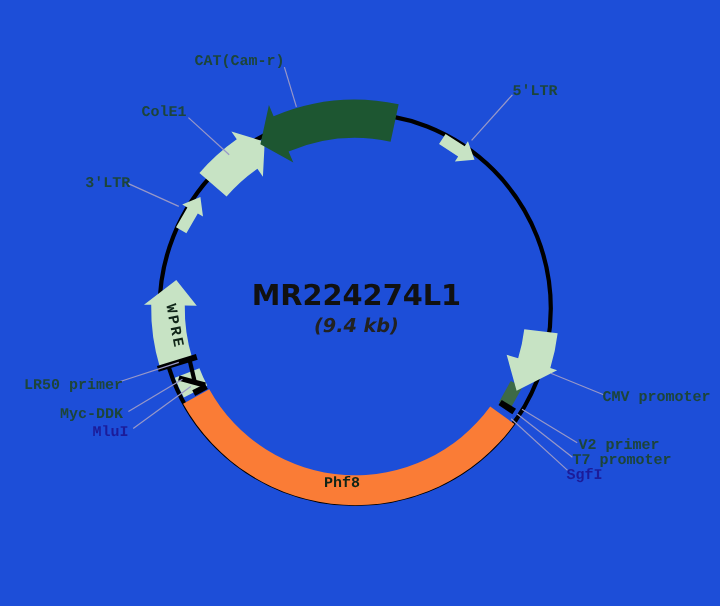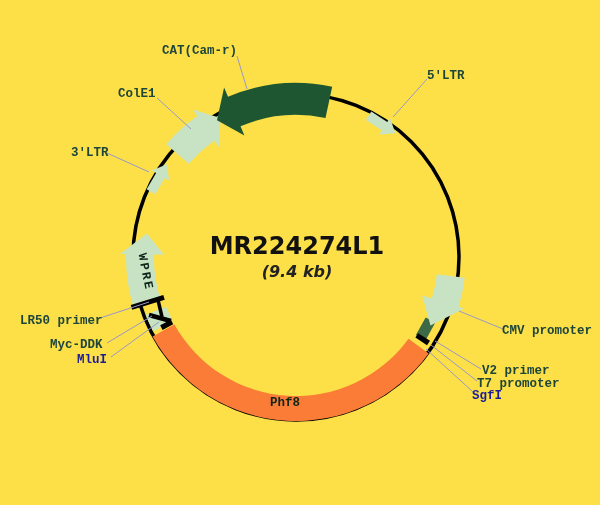--- a/index.html
+++ b/index.html
@@ -1,16 +1,16 @@
 <!DOCTYPE html>
 <html style="--circle: #000000; --dark-green: #1d5631; --light-green: #c7e3c4; --orange: #fa7c36; --t7-green: #3d6a46; --navy-label: #1c1c99; --label: #1d453a; --leader: #9898c8;"><head>
 <meta charset="utf-8">
 <style>
   html,body{margin:0;padding:0;background:#fff;}
-  .stage{position:relative;width:600px;height:505px;background:#fde047;overflow:hidden;
+  .stage{position:relative;width:600px;height:505px;background:#1d4ed8;overflow:hidden;
          font-family:"Liberation Mono",monospace;}
   svg{position:absolute;left:0;top:0;}
   
   .backbone{fill:none;stroke:var(--circle,#000);stroke-width:3.5;}
   .f-dark{fill:var(--dark-green,#1d5631);}
   .f-light{fill:var(--light-green,#c7e3c4);}
   .f-orange{fill:var(--orange,#fa7c36);}
   .f-t7{fill:var(--t7-green,#3d6a46);}
   .f-black{fill:#000;}
   .mark{stroke:#000;fill:none;}

